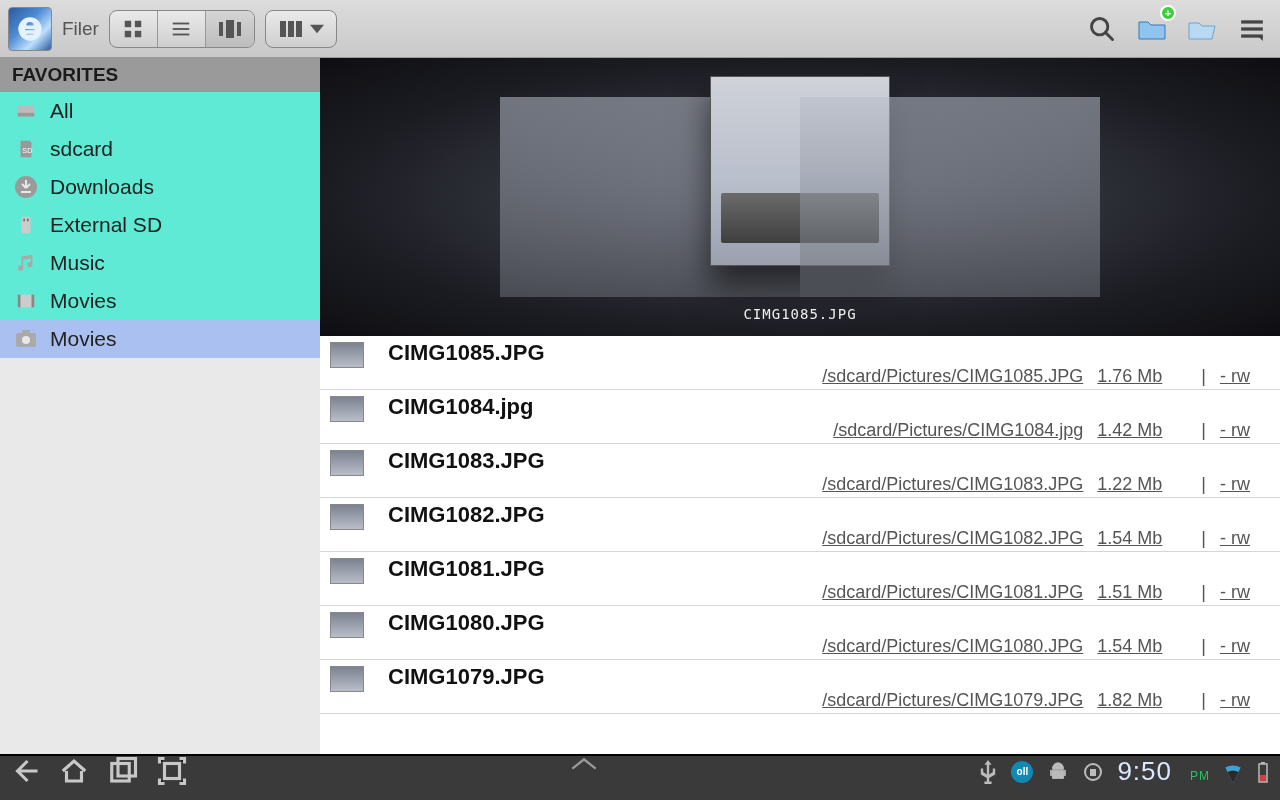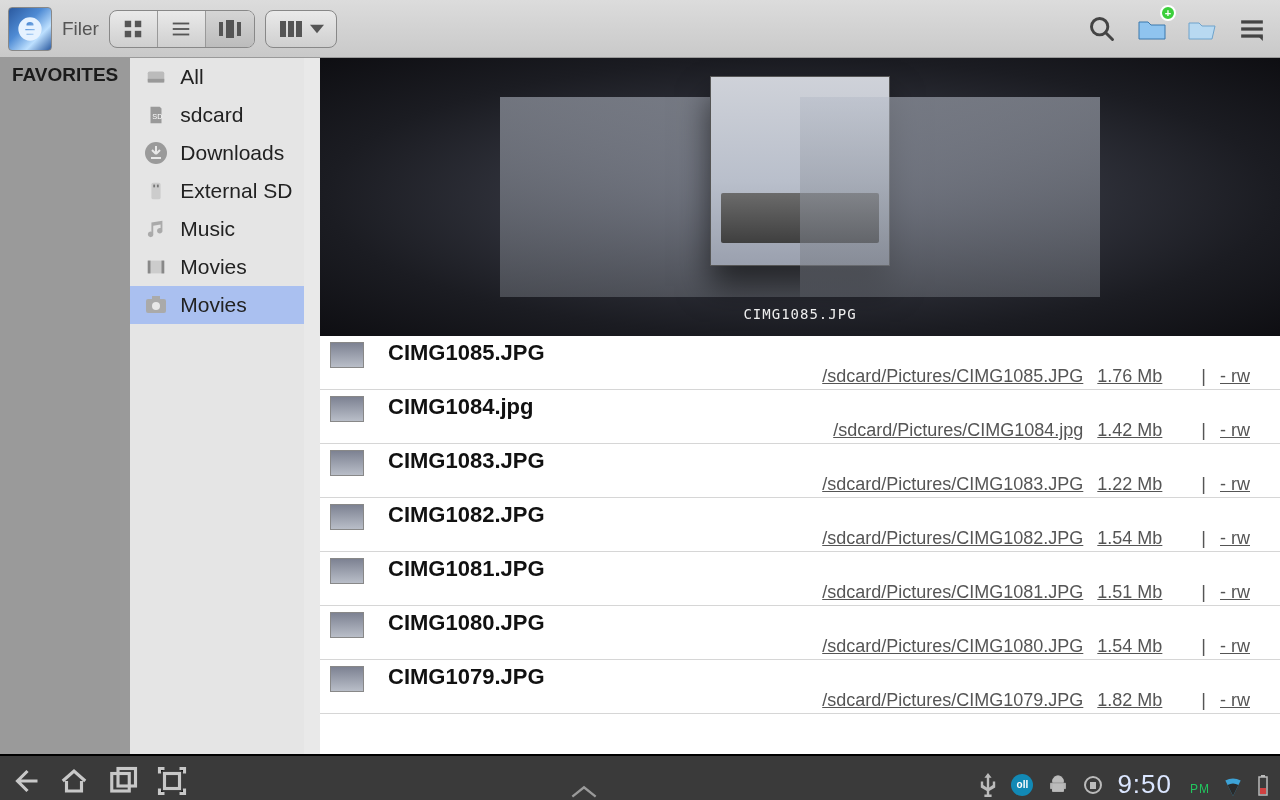--- a/index.html
+++ b/index.html
@@ -39,21 +39,21 @@
     position:absolute; top:-4px; right:-4px; width:16px;height:16px;border-radius:50%;
     background:#3bcf3b;border:2px solid #fff;color:#fff;font-size:11px;line-height:12px;text-align:center;font-weight:bold;
   }
   .tb-folder-wrap{position:relative;}
 
   
   .body { flex:1; display:flex; min-height:0; }
 
   
   .sidebar {
-    width:320px; background:#e5e5e5; display:flex; flex-direction:row;
+    width:320px; background:#5eead4; display:flex; flex-direction:column;
   }
   .section-header {
     background:#9a9a9a; color:#1b1b1b; font-weight:bold; font-size:19px;
     padding:6px 12px;
   }
   .fav-item {
     display:flex; align-items:center; gap:10px; padding:5px 12px;
     font-size:21px; color:#222;
   }
   .fav-item.selected { background:#aac0f0; }
@@ -107,21 +107,21 @@
     display:flex; justify-content:flex-end; gap:14px;
     font-size:18px; color:#555;text-decoration:underline;
   }
   .meta .path{white-space:nowrap;}
   .meta .size{min-width:90px;}
   .meta .perm{min-width:50px;}
 
   
   .navbar{
     height:46px; background:#3a3a3a; border-top:2px solid #000;
-    display:flex; align-items:flex-end; padding:0 10px; gap:18px; color:#c8c8c8;
+    display:flex; align-items:flex-start; padding:0 10px; gap:18px; color:#c8c8c8;
   }
   .nav-spacer{flex:1; display:flex; justify-content:center;}
   .nav-status{display:flex; align-items:center; gap:14px;}
   .clock{ color:#dbe6ff; font-size:26px; letter-spacing:1px; }
   .clock sub{font-size:12px; vertical-align:baseline; color:#22c55e; margin-left:18px;}
   .pill{
     width:22px;height:22px;border-radius:50%;background:#1289b5;color:#fff;
     font-size:10px;display:flex;align-items:center;justify-content:center;font-weight:bold;
   }
 </style>

